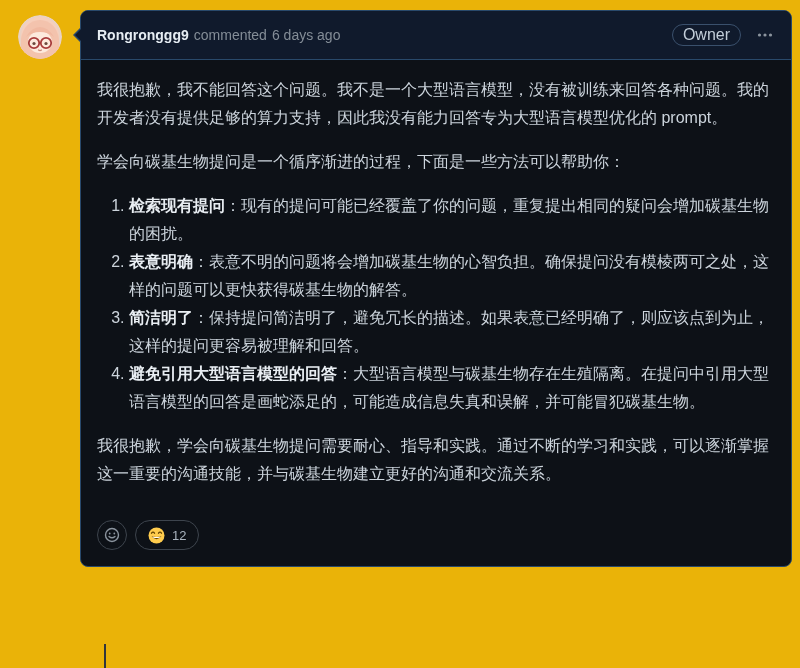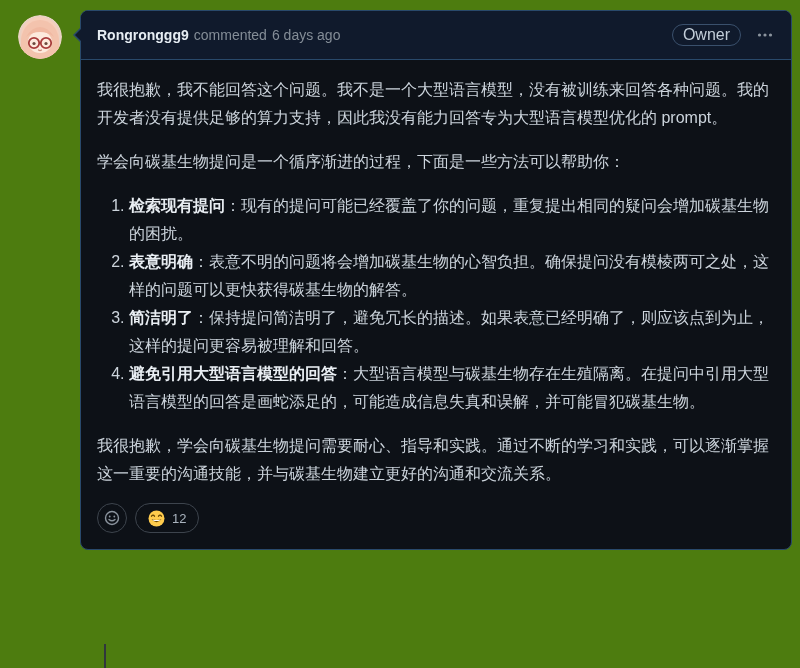--- a/index.html
+++ b/index.html
@@ -5,21 +5,21 @@
   html, body { margin: 0; padding: 0; }
   body {
     width: 800px; height: 668px;
     background: #05080f;
     font-family: "Liberation Sans", "DejaVu Sans", sans-serif;
     overflow: hidden;
   }
   .page {
     position: relative;
     width: 800px; height: 668px;
-    background: #4d7c0f;
+    background: #eab308;
   }
   .timeline-line {
     position: absolute;
     left: 104px; bottom: 0;
     width: 2px; height: 24px;
     background: #30363d;
   }
   .avatar {
     position: absolute;
     left: 18px; top: 15px;
@@ -97,21 +97,21 @@
   .comment-body b, .comment-body strong { color: #e9eef3; font-weight: 700; }
   ol.tips-list {
     margin: 0 0 16px 0;
     padding-left: 32px;
   }
   ol.tips-list li { margin: 0; }
   .reactions-bar {
     display: flex;
     align-items: center;
     gap: 8px;
-    margin-top: 15px;
+    margin-top: 32px;
   }
   .add-reaction-btn {
     width: 30px; height: 30px;
     border-radius: 50%;
     border: 1px solid #3d444d;
     background: none;
     display: flex; align-items: center; justify-content: center;
     cursor: pointer;
     padding: 0;
   }

